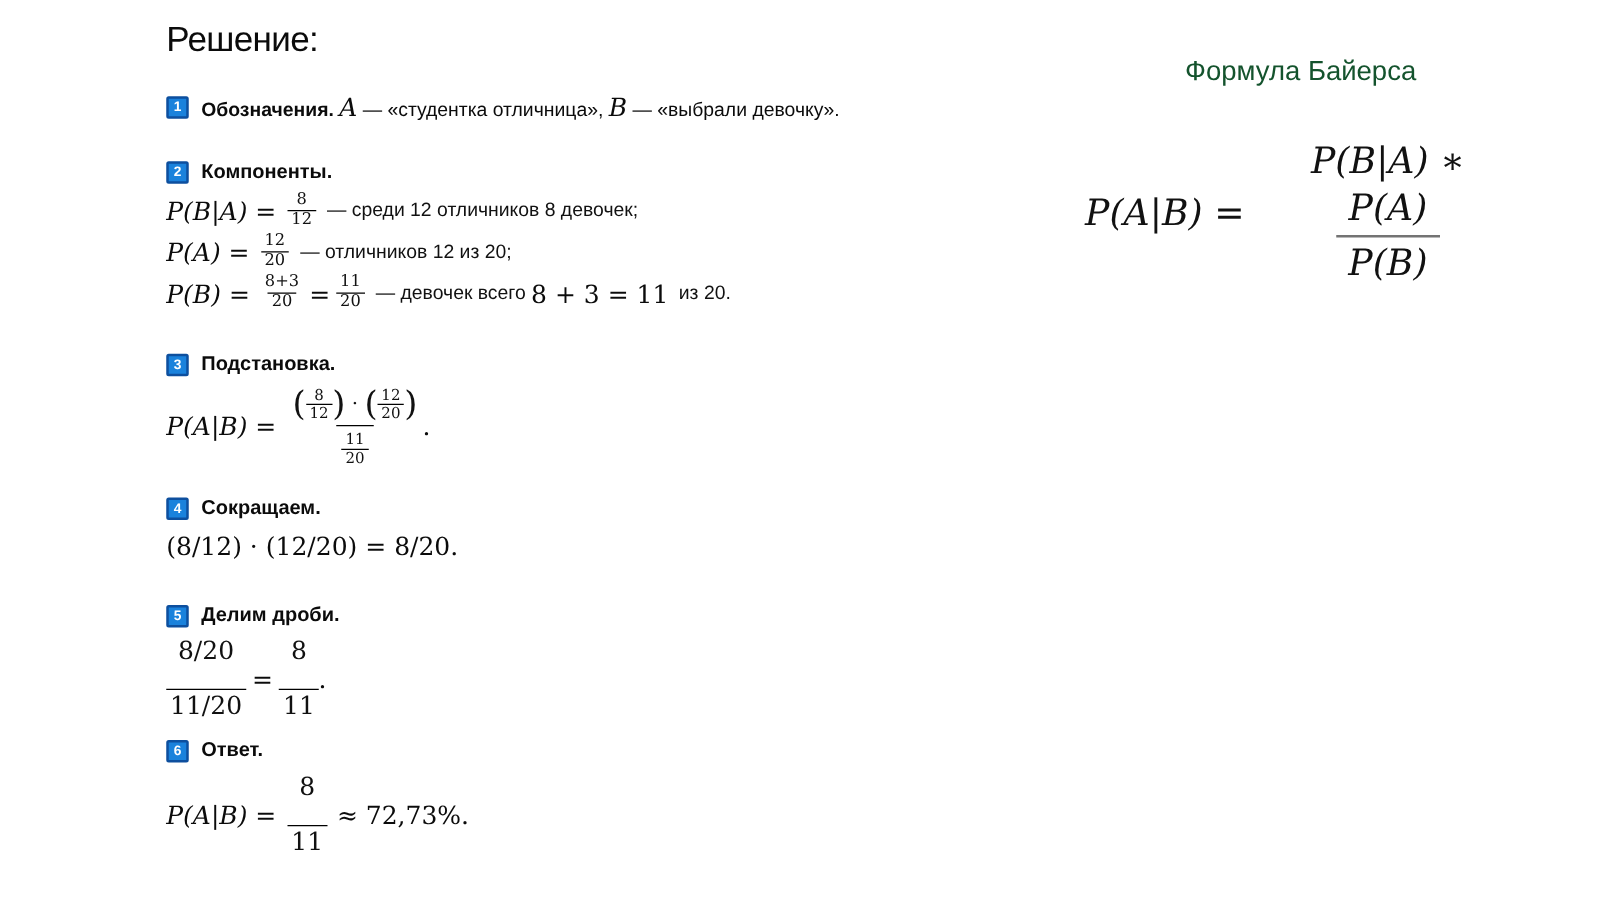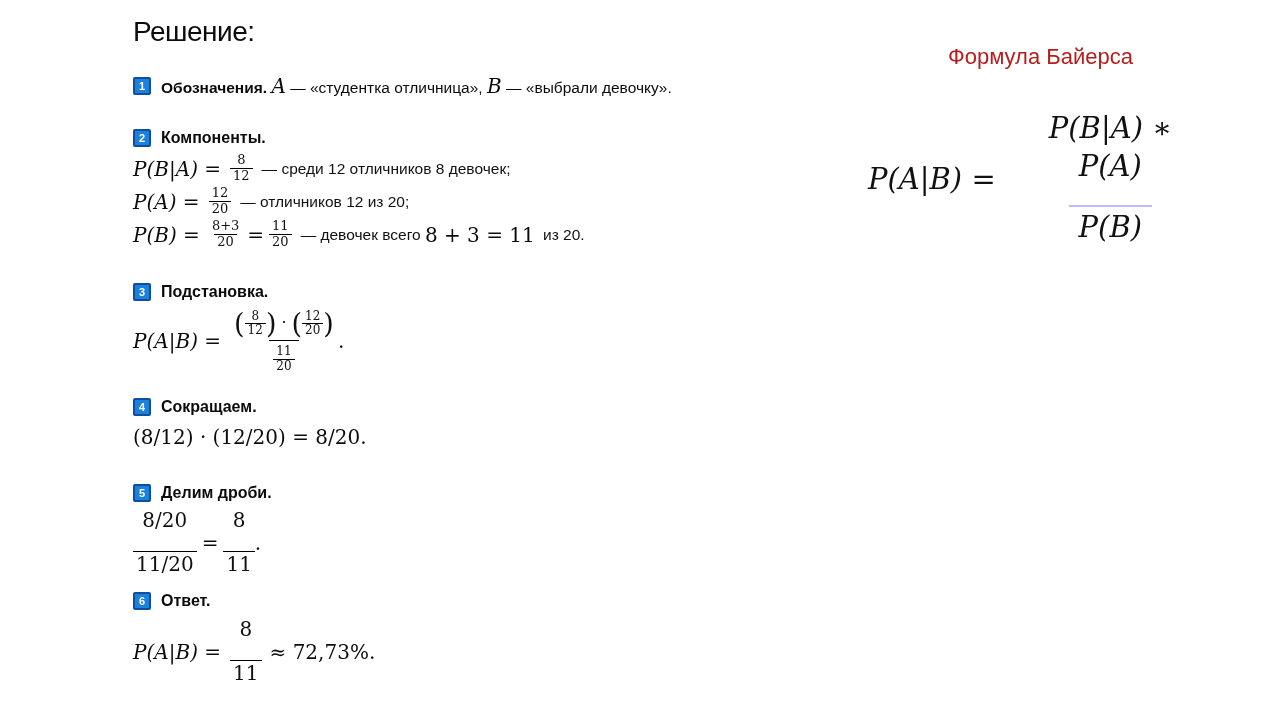--- a/index.html
+++ b/index.html
@@ -66,22 +66,22 @@
     font-family: "DejaVu Serif", "Liberation Serif", serif;
     font-style: normal;
     line-height: 1.15;
   }
   .frac .fn { display: block; padding: 0 3px; }
   .frac .fd { display: block; border-top: 1.5px solid #000; padding: 0 3px; }
   .frac.small { font-size: 13px; }
   .frac.tiny  { font-size: 12px; line-height: 1.1; }
   .frac.mid   { font-size: 20px; line-height: 1.25; gap: 18px; }
   .frac.big   { font-size: 29px; line-height: 1.3; font-style: italic; }
-  .frac.big .fd { border-top: 2px solid #c4b5fd; padding: 2px 10px 0; }
-  .frac.big .fn { padding: 0 10px 20px; }
+  .frac.big .fd { border-top: 2px solid #737373; padding: 2px 10px 0; }
+  .frac.big .fn { padding: 0 10px 3px; }
 
   .lhs { margin-right: 9px; white-space: pre; }
   .comment { font-size: 15.5px; margin-left: 9px; white-space: pre; text-align: right; }
   .mspace { margin: 0 5px; white-space: pre; }
 
   .paren {
     font-family: "DejaVu Serif", serif;
     font-size: 27px;
     line-height: 0.9;
     font-weight: 400;
@@ -109,21 +109,21 @@
   .mline { height: 33px; display: flex; align-items: center; }
 
   
   .right-panel {
     left: 868px; top: 44px;
     width: 345px;
     text-align: center;
   }
   .right-title {
     font-size: 22px;
-    color: #b91c1c;
+    color: #14532d;
     margin-bottom: 40px;
   }
   .right-formula {
     display: flex;
     align-items: center;
     justify-content: center;
     font-family: "DejaVu Serif", "Liberation Serif", serif;
     font-size: 29px;
   }
   .right-formula .lhs { margin-right: 12px; }

